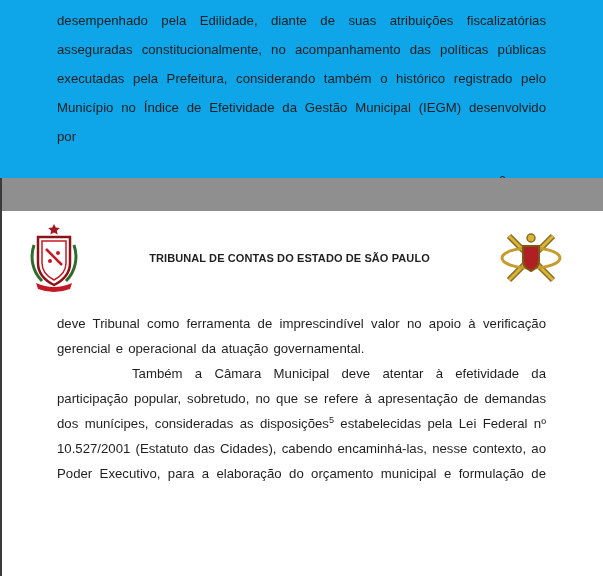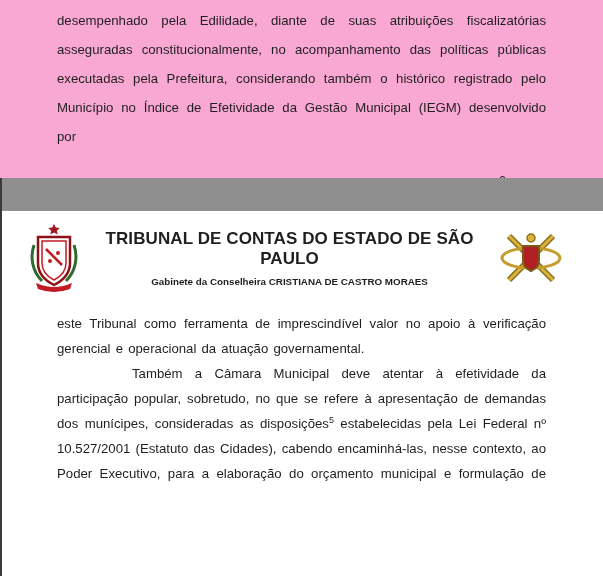--- a/index.html
+++ b/index.html
@@ -10,21 +10,21 @@
     overflow:hidden;
     background:#ffffff;
     font-family:"Liberation Sans","DejaVu Sans",sans-serif;
     color:#1f1f1f;
   }
   
   .page-prev {
     height:178px;
     padding:6px 57px 0 57px;
     overflow:hidden;
-    background:#f9a8d4;
+    background:#0ea5e9;
   }
   .page-prev p {
     font-size:13.2px;
     line-height:29px;
     text-align:justify;
     text-align-last:justify;
     word-spacing:1.5px;
   }
   .page-number {
     margin-top:22px;
@@ -51,21 +51,21 @@
     background:#fff;
   }
   .letterhead {
     display:flex;
     align-items:center;
     padding:12px 40px 0 28px;
   }
   .logo-left { width:52px; height:70px; flex:none; }
   .logo-right { width:64px; height:64px; flex:none; }
   .header-text { flex:1; text-align:center; padding:0 8px; }
-  .lh-title { font-weight:bold; font-size:17px; letter-spacing:0.1px; }
+  .lh-title { font-weight:bold; font-size:11px; letter-spacing:0.1px; }
   .lh-subtitle { font-weight:bold; font-size:9.8px; margin-top:7px; }
   .body-copy { padding:18px 57px 0 57px; }
   .body-copy p {
     font-size:13.2px;
     line-height:25px;
     text-align:justify;
     word-spacing:1.5px;
   }
   .indent { text-indent:75px; }
   .cont { text-align-last:justify; }
@@ -96,33 +96,32 @@
           <path d="M14 18 h24 v22 c0 9 -6 14 -12 17 c-6 -3 -12 -8 -12 -17 z" fill="none" stroke="#c21a24" stroke-width="1.5"></path>
           <path d="M18 26 L34 42" stroke="#c21a24" stroke-width="2.5"></path>
           <circle cx="22" cy="38" r="2" fill="#c21a24"></circle>
           <circle cx="30" cy="30" r="2" fill="#c21a24"></circle>
           <path d="M8 60 q18 8 36 0 l-2 6 q-16 6 -32 0 z" fill="#c21a24"></path>
         </svg>
       </div>
 
       <div class="header-text">
         <div class="lh-title">TRIBUNAL DE CONTAS DO ESTADO DE SÃO PAULO</div>
-        <div class="lh-subtitle">Gabinete da Conselheira CRISTIANA DE CASTRO MORAES</div>
       </div>
 
       <div class="logo-right">
         <svg viewBox="0 0 64 64" width="64" height="64" aria-hidden="true">
           <path d="M10 10 L54 54 M54 10 L10 54" stroke="#8a6d1f" stroke-width="6"></path>
           <path d="M10 10 L54 54 M54 10 L10 54" stroke="#d9b43a" stroke-width="3"></path>
           <ellipse cx="32" cy="32" rx="29" ry="10" fill="none" stroke="#c69c2e" stroke-width="3"></ellipse>
           <circle cx="32" cy="12" r="4" fill="#d9b43a" stroke="#8a6d1f" stroke-width="1.5"></circle>
           <path d="M24 20 h16 v14 c0 7 -4 9 -8 11 c-4 -2 -8 -4 -8 -11 z" fill="#b01f24" stroke="#7a5a15" stroke-width="2"></path>
         </svg>
       </div>
     </header>
 
     <div class="body-copy">
-      <p>este Tribunal como ferramenta de imprescindível valor no apoio à verificação gerencial e operacional da atuação governamental.</p>
+      <p>deve Tribunal como ferramenta de imprescindível valor no apoio à verificação gerencial e operacional da atuação governamental.</p>
       <p class="indent cont"><span>Também a Câmara Municipal deve atentar à efetividade da participação popular, sobretudo, no que se refere à apresentação de demandas dos munícipes, consideradas as disposições</span><sup class="fn">5</sup><span> estabelecidas pela Lei Federal nº 10.527/2001 (Estatuto das Cidades), cabendo encaminhá-las, nesse contexto, ao Poder Executivo, para a elaboração do orçamento municipal e formulação de</span></p>
     </div>
 
   </section>
 </div>
 
 </body></html>

